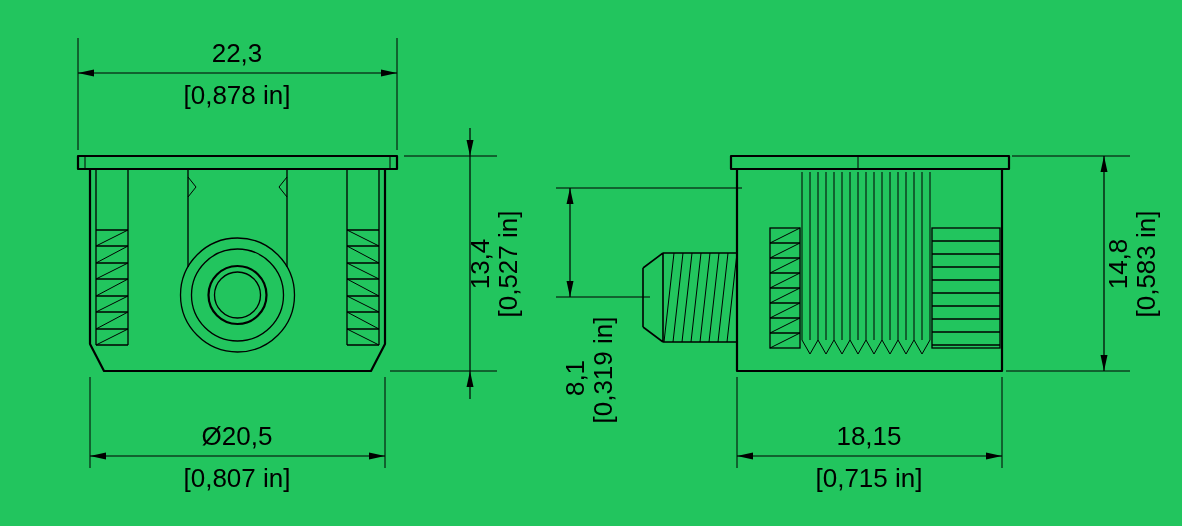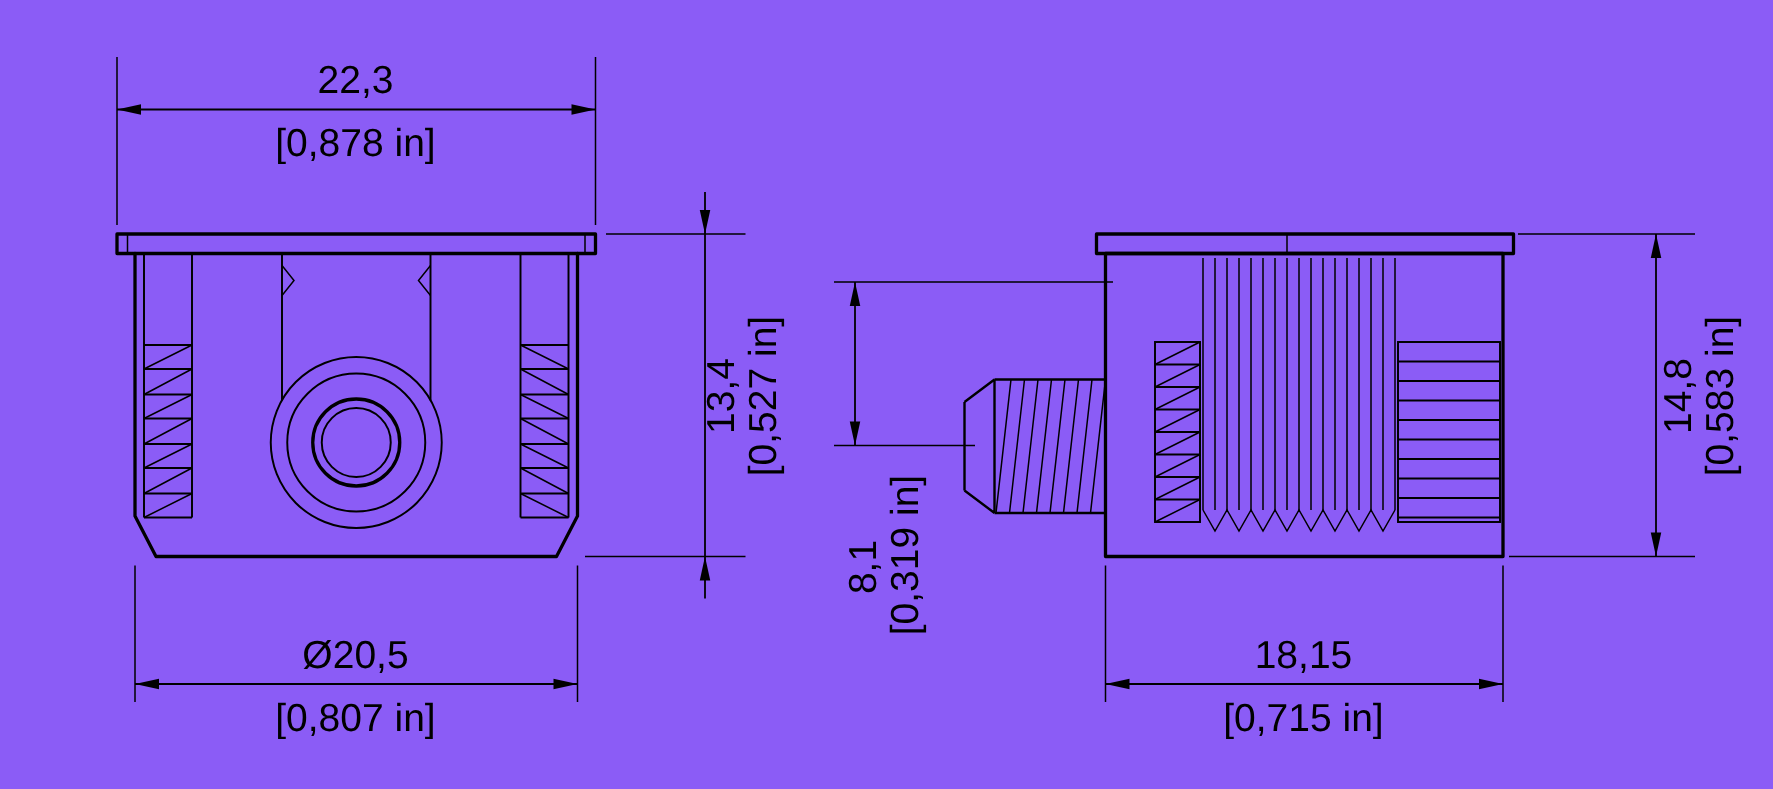--- a/index.html
+++ b/index.html
@@ -1,17 +1,17 @@
 <!DOCTYPE html>
 <html><head>
 <meta charset="utf-8">
 <style>
   html,body { margin:0; padding:0; background:#ffffff; }
   .page {
-    position:relative; width:1182px; height:526px; background:#8b5cf6;
+    position:relative; width:1182px; height:526px; background:#22c55e;
     font-family:"Liberation Sans", sans-serif; overflow:hidden;
   }
   svg { display:block; }
   .outline { fill:none; stroke:#000; stroke-width:2.2; stroke-linejoin:round; stroke-linecap:round; }
   .mid     { fill:none; stroke:#000; stroke-width:1.6; stroke-linejoin:round; }
   .detail  { fill:none; stroke:#000; stroke-width:1.3; }
   .thin    { fill:none; stroke:#000; stroke-width:1; }
   .dim     { fill:none; stroke:#000; stroke-width:1.2; }
   .arrow   { fill:#000; stroke:none; }
   .dimtext { font-family:"Liberation Sans", sans-serif; font-size:26px; fill:#000; }

